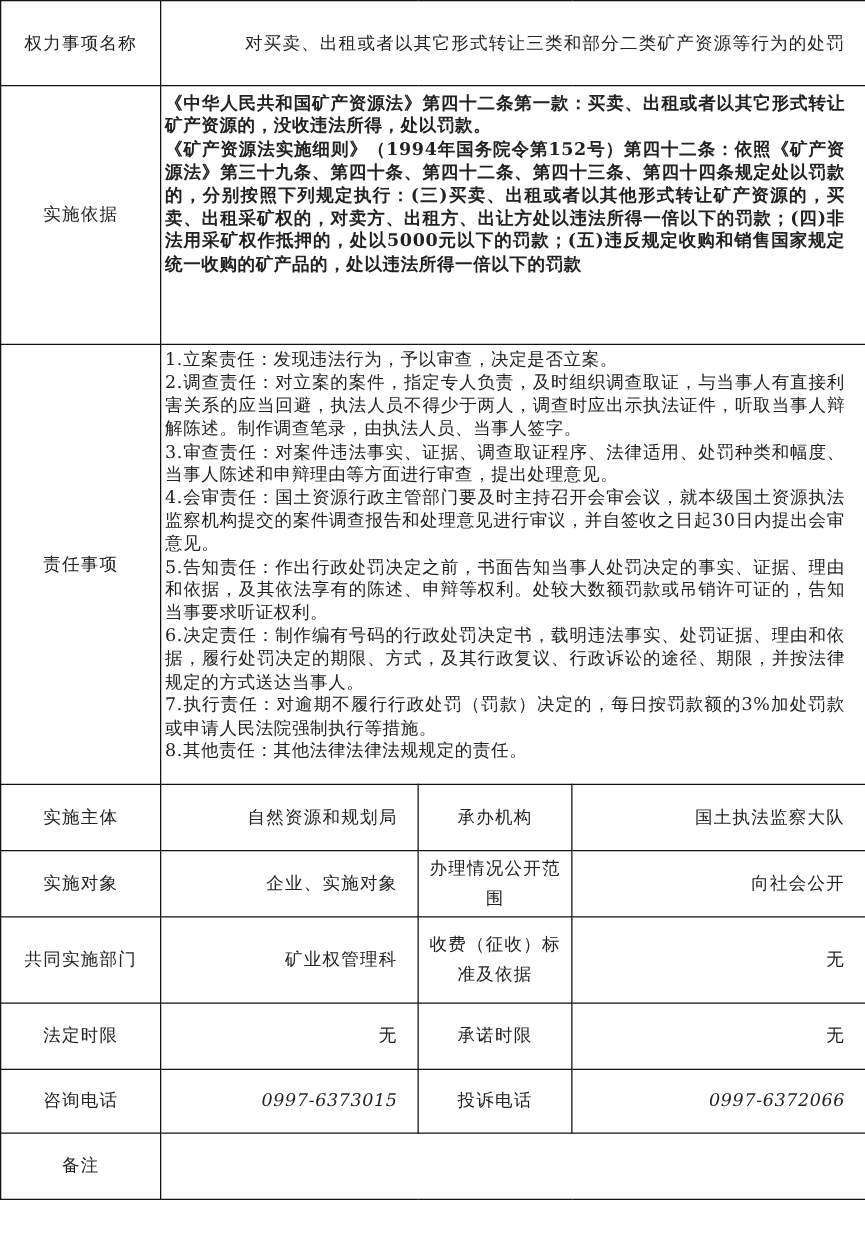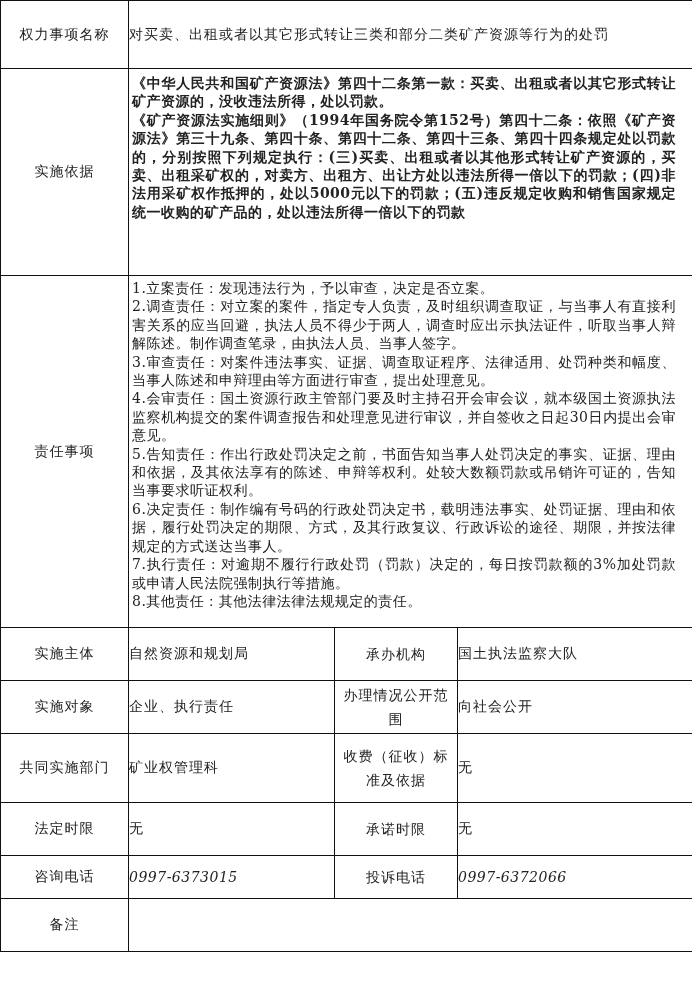--- a/index.html
+++ b/index.html
@@ -9,30 +9,30 @@
       color: #222222;
     }
     table.doc {
       position: absolute; left: 0; top: 0;
       width: 692px;
       border-collapse: collapse;
       table-layout: fixed;
     }
     table.doc td {
       border: 1.5px solid #111111;
-      padding: 0;
+      padding: 16px;
       font-size: 14px;
       vertical-align: middle;
     }
     td.label {
       text-align: center;
       letter-spacing: 1px;
     }
     td.value-center {
-      text-align: left;
+      text-align: right;
       letter-spacing: 1px;
     }
     td.block {
       text-align: justify;
       padding: 2px 16px 2px 3px !important;
       font-size: 13.2px;
       line-height: 18.4px;
       letter-spacing: 0.5px;
     }
     td.block.basis { vertical-align: top; padding-top: 5px !important; font-weight: bold; }
@@ -84,21 +84,21 @@
       </td>
     </tr>
     <tr style="height:53px">
       <td class="label">实施主体</td>
       <td class="value-center">自然资源和规划局</td>
       <td class="small-label thick-left">承办机构</td>
       <td class="value-center">国土执法监察大队</td>
     </tr>
     <tr style="height:53px">
       <td class="label">实施对象</td>
-      <td class="value-center">企业、执行责任</td>
+      <td class="value-center">企业、实施对象</td>
       <td class="small-label thick-left">办理情况公开范围</td>
       <td class="value-center">向社会公开</td>
     </tr>
     <tr style="height:69px">
       <td class="label">共同实施部门</td>
       <td class="value-center">矿业权管理科</td>
       <td class="small-label thick-left">收费（征收）标准及依据</td>
       <td class="value-center big">无</td>
     </tr>
     <tr style="height:53px">

